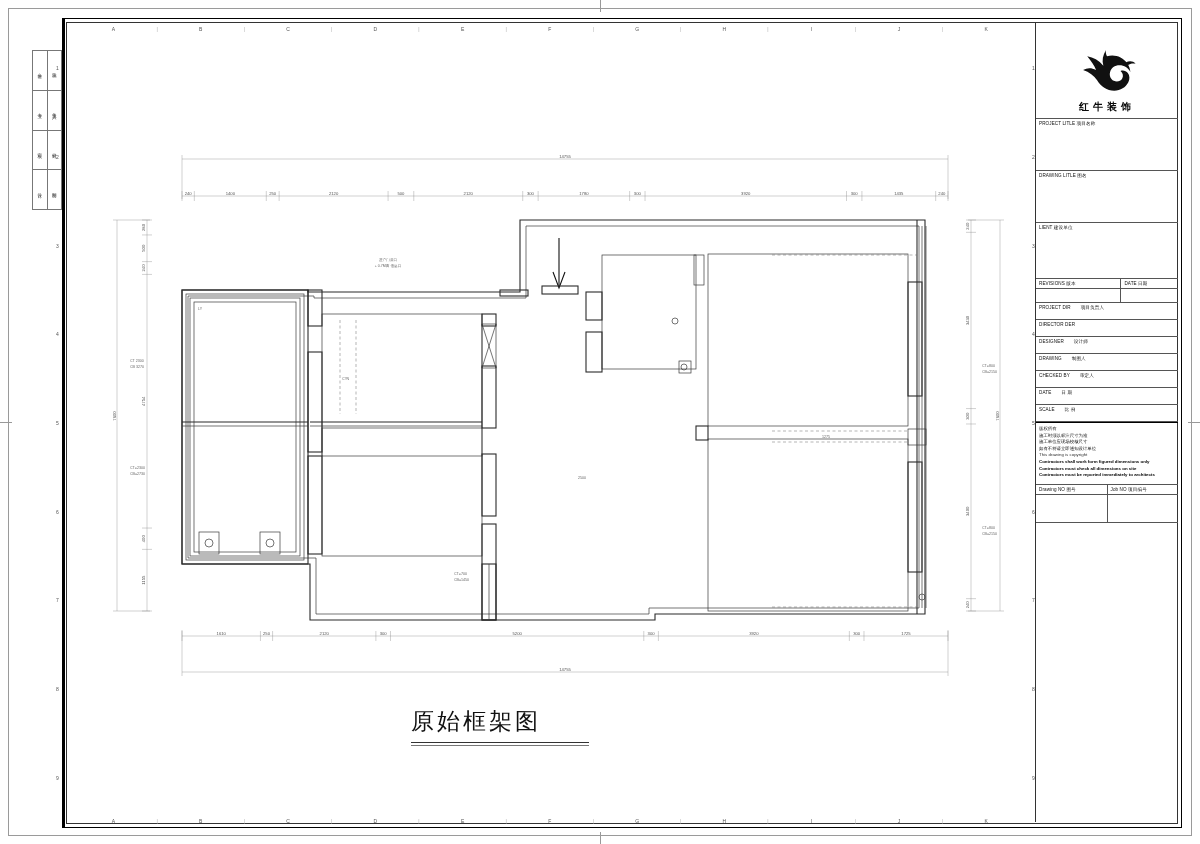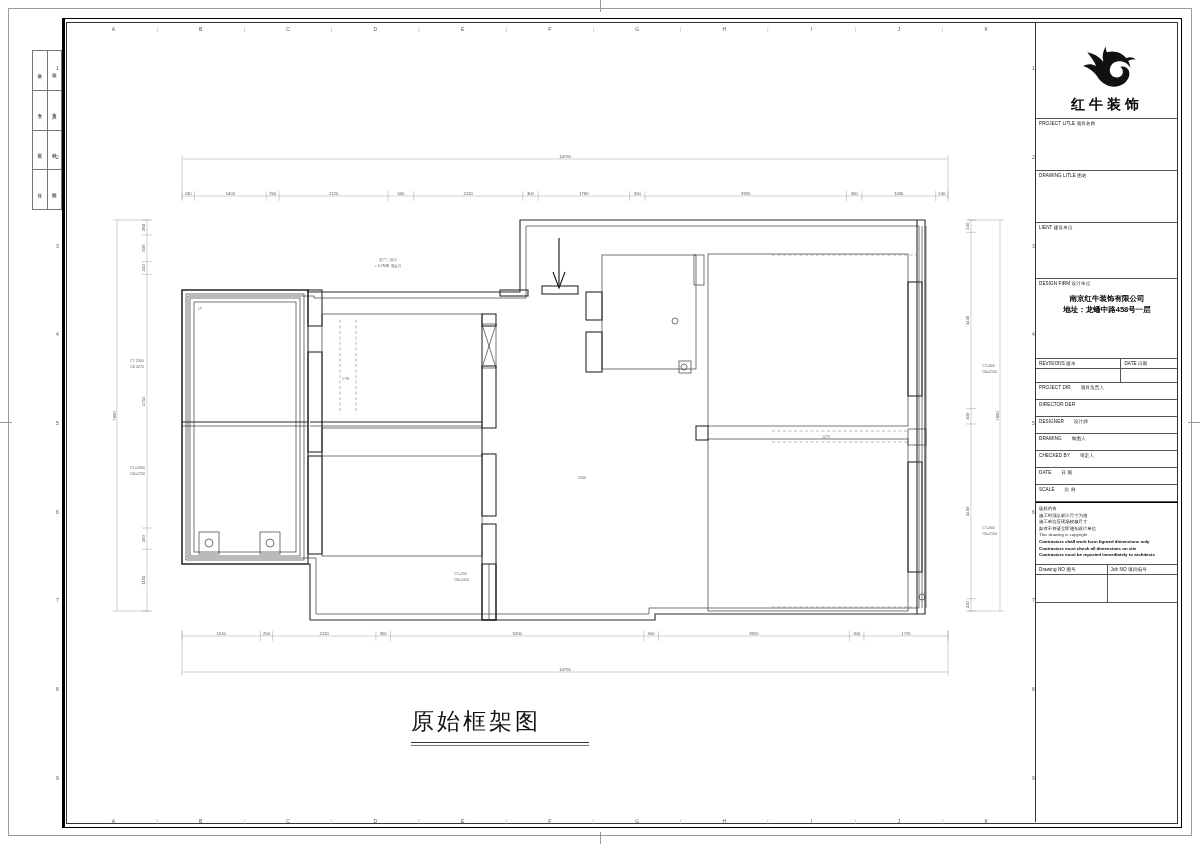--- a/index.html
+++ b/index.html
@@ -41,21 +41,21 @@
   .tb-split{display:flex;}
   .tb-split > div{flex:1;padding:2px 3px;}
   .tb-split > div + div{border-left:1px solid #555;}
   .tb-thickline{border-bottom:1.6px solid #000;}
 
   
   .logo-box{height:92px;border-bottom:1px solid #555;position:relative;
             display:flex;flex-direction:column;align-items:center;justify-content:flex-end;
             padding-bottom:4px;}
   .logo-mark{width:64px;height:52px;}
-  .logo-text{font-size:14px;font-weight:bold;letter-spacing:4px;color:#0a0a0a;
+  .logo-text{font-size:10px;font-weight:bold;letter-spacing:4px;color:#0a0a0a;
              margin-top:1px;font-family:Liberation Mono, monospace;}
 
   .firm-name{text-align:center;font-size:7.5px;font-weight:bold;line-height:1.45;
              padding:8px 2px 10px;color:#000;}
 
   .notes{padding:3px;line-height:1.5;font-size:4.4px;}
   .notes .cn{color:#111;}
   .notes .en-light{color:#333;}
   .notes .en-bold{font-weight:bold;color:#000;}
 
@@ -453,27 +453,20 @@
     <div class="tb-row" style="height:52px;">
       <div class="tb-label">DRAWING LITLE  图名</div>
       <div></div>
     </div>
 
     <div class="tb-row" style="height:56px;">
       <div class="tb-label">LIENT  建设单位</div>
       <div></div>
     </div>
 
-    <div class="tb-row" style="height:80px;">
-      <div class="tb-label">DESIGN FIRM  设计单位</div>
-      <div class="firm-name">
-        <div>南京红牛装饰有限公司</div>
-        <div>地址：龙蟠中路458号一层</div>
-      </div>
-    </div>
 
     <div class="tb-row tb-split" style="padding:0;">
       <div class="tb-label" style="flex:1.55;">REVISIONS  版本</div>
       <div class="tb-label">DATE  日期</div>
     </div>
     <div class="tb-row tb-split" style="padding:0;height:14px;">
       <div style="flex:1.55;"></div>
       <div></div>
     </div>
 

